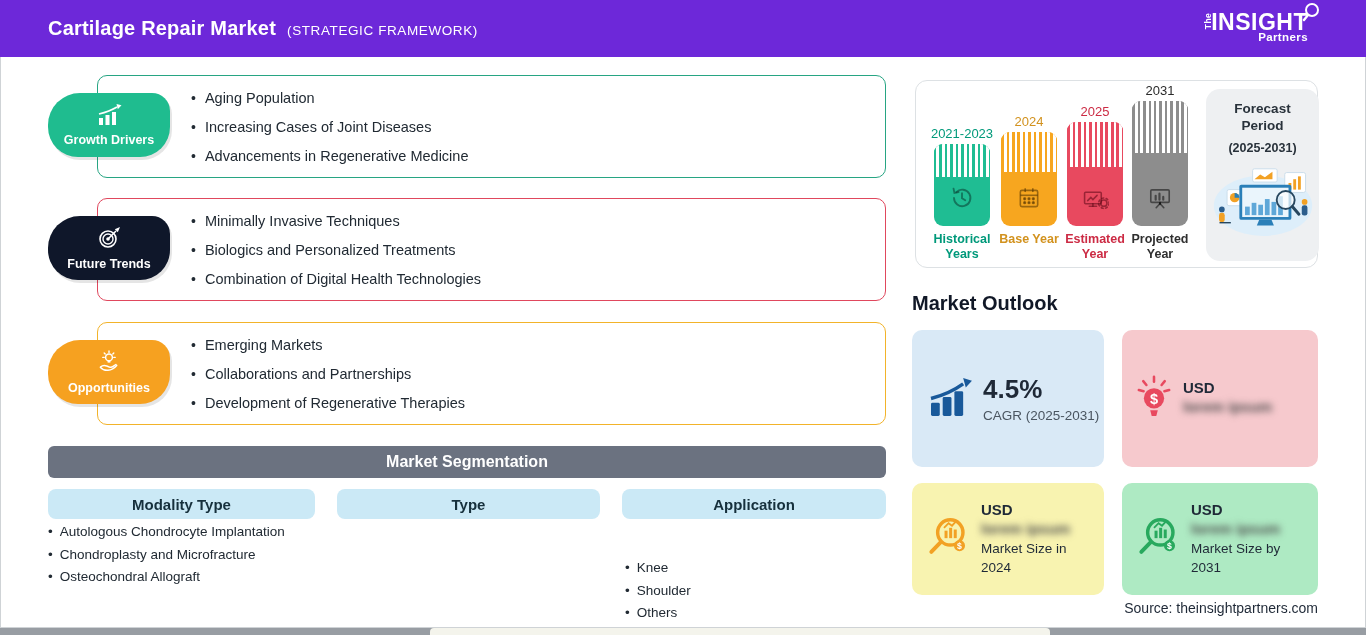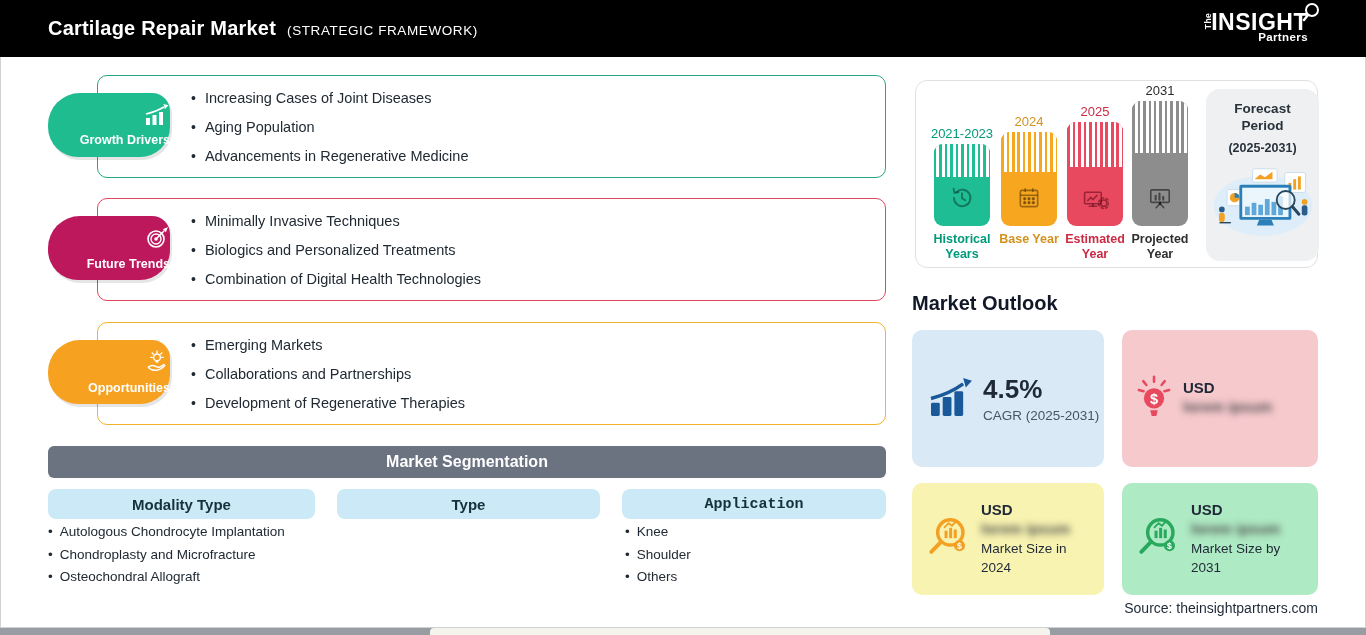--- a/index.html
+++ b/index.html
@@ -4,21 +4,21 @@
 <style>
   * { margin:0; padding:0; box-sizing:border-box; }
   html,body { width:1366px; height:635px; }
   body { font-family:"Liberation Sans", sans-serif; background:#ffffff; position:relative; overflow:hidden; }
 
   .page { position:absolute; inset:0; background:#ffffff; }
   .frame { position:absolute; top:57px; left:0; width:1366px; height:571px;
            border-left:1px solid #cfd3d6; border-right:1px solid #cfd3d6; border-bottom:1px solid #cfd3d6; }
 
   
-  .header { position:absolute; top:0; left:0; width:1366px; height:57px; background:#000000;
+  .header { position:absolute; top:0; left:0; width:1366px; height:57px; background:#6d28d9;
             display:flex; align-items:center; }
   .header-title-wrap { margin-left:48px; display:flex; align-items:baseline; gap:11px; color:#fff; }
   .header-title { font-size:20px; font-weight:bold; letter-spacing:.2px; }
   .header-subtitle { font-size:13.5px; font-weight:normal; letter-spacing:.6px; }
   .logo { position:absolute; right:58px; top:9px; color:#fff; width:140px; text-align:right; }
   .logo-row { position:relative; display:inline-block; }
   .logo-the { position:absolute; left:-11px; top:7px; font-size:8.5px; font-weight:bold;
               transform:rotate(-90deg); letter-spacing:.5px; }
   .logo-insight { font-size:23px; font-weight:bold; letter-spacing:.5px; }
   .logo-ring { position:absolute; right:-13px; top:-7px; }
@@ -27,39 +27,39 @@
   
   .section-box { position:absolute; left:97px; width:789px; height:103px; background:#fff; border-radius:10px; }
   .box-growth { top:75px;  border:1.5px solid #27a583; }
   .box-trends { top:198px; border:1.5px solid #e0475d; }
   .box-opps   { top:322px; border:1.5px solid #f2b32a; }
   .bullets { position:absolute; left:93px; top:50%; transform:translateY(-50%); display:flex; flex-direction:column; gap:13px; }
   .bullet { font-size:14.5px; color:#212a33; display:flex; align-items:baseline; }
   .bullet::before { content:"•"; margin-right:9px; font-size:14px; color:#212a33; }
 
   .badge { position:absolute; left:48px; width:122px; height:64px; border-radius:32px 18px 30px 30px;
-           display:flex; flex-direction:column; align-items:flex-end; justify-content:center; gap:3px;
+           display:flex; flex-direction:column; align-items:center; justify-content:center; gap:3px;
            color:#fff; box-shadow:2px 3px 0 rgba(0,0,0,.10); }
   .badge-growth { top:93px;  background:#1fbc8f; }
-  .badge-trends { top:216px; background:#be185d; }
+  .badge-trends { top:216px; background:#0f172a; }
   .badge-opps   { top:340px; background:#f6a120; }
   .badge-label { font-size:12.5px; font-weight:bold; }
 
   
   .seg-bar { position:absolute; left:48px; top:446px; width:838px; height:32px; background:#6b7280;
              border-radius:6px; display:flex; align-items:center; justify-content:center;
              color:#fff; font-size:16px; font-weight:bold; }
   .seg-header { position:absolute; top:489px; height:30px; background:#cbe9f6; border-radius:8px;
                 display:flex; align-items:center; justify-content:center;
                 font-size:15px; font-weight:bold; color:#16303c; }
   .seg-h1 { left:48px;  width:267px; }
   .seg-h2 { left:337px; width:263px; }
-  .seg-h3 { left:622px; width:264px;font-family:Liberation Mono, monospace; }
+  .seg-h3 { left:622px; width:264px; }
   .seg-list { position:absolute; top:524px; display:flex; flex-direction:column; gap:7.5px; }
-  .seg-l1 { left:48px; } .seg-l2 { left:337px; } .seg-l3 { left:625px; }
+  .seg-l1 { left:48px; } .seg-l2 { left:337px; } .seg-l3 { left:625px;margin-top:36px; }
   .seg-item { font-size:13.5px; color:#212a33; display:flex; align-items:baseline; }
   .seg-item::before { content:"•"; margin-right:7px; }
 
   
   .years-card { position:absolute; left:915px; top:80px; width:403px; height:188px; background:#fff;
                 border:1px solid #dde1e4; border-radius:12px; }
   .bar { position:absolute; border-radius:9px; }
   .bar .stripes { position:absolute; top:0; left:0; right:0; border-radius:9px 9px 0 0;
                   background:repeating-linear-gradient(90deg, var(--c) 0 2.5px, #ffffff 2.5px 5.5px); }
   .bar-teal   { --c:#1fbd93; left:18px;  top:63px; width:56px; height:82px;  background:var(--c); }
@@ -127,22 +127,22 @@
               <line x1="7" y1="13" x2="3" y2="18" stroke="#ffffff" stroke-width="2.4" stroke-linecap="round"></line>
             </svg>
         </span>
       </span>
       <span class="logo-partners">Partners</span>
     </div>
   </div>
 
   <div class="section-box box-growth">
     <div class="bullets">
+      <div class="bullet">Aging Population</div>
       <div class="bullet">Increasing Cases of Joint Diseases</div>
-      <div class="bullet">Aging Population</div>
       <div class="bullet">Advancements in Regenerative Medicine</div>
     </div>
   </div>
   <div class="section-box box-trends">
     <div class="bullets">
       <div class="bullet">Minimally Invasive Techniques</div>
       <div class="bullet">Biologics and Personalized Treatments</div>
       <div class="bullet">Combination of Digital Health Technologies</div>
     </div>
   </div>

